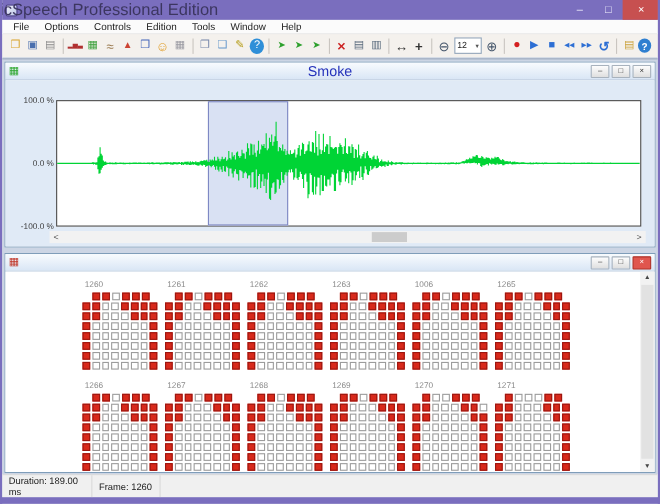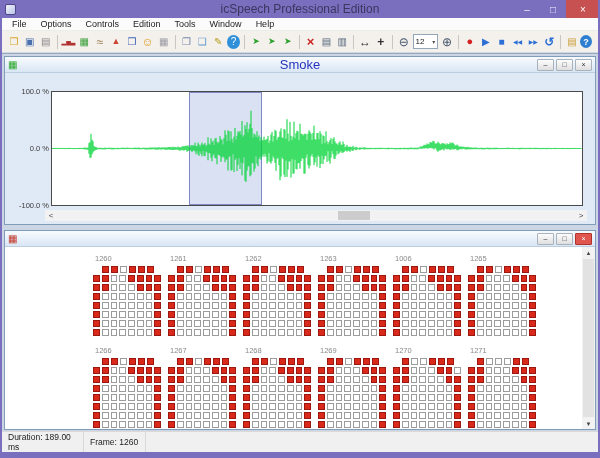--- a/index.html
+++ b/index.html
@@ -3,21 +3,21 @@
 <meta charset="utf-8">
 <style>
   * { margin:0; padding:0; box-sizing:border-box; }
   body { font-family:"Liberation Sans", sans-serif; background:#e8e8e8; }
   .app{ width:600px; height:458px; position:relative; background:#d6dcea;
         border-left:2px solid #7a6ebe; border-right:2px solid #7a6ebe; border-bottom:6px solid #7a6ebe;
         display:flex; flex-direction:column; overflow:hidden; }
   
   .titlebar{ height:18px; background:#7a6ebe; display:flex; align-items:center; position:relative; margin:0 -2px; padding:0 0 0 5px; flex:0 0 auto;}
   .app-icon{ width:11px; height:11px; border-radius:2px; background:linear-gradient(135deg,#f2f2fa,#b9c5e8); border:1px solid #4e4688; flex:0 0 auto;}
-  .main-title{ position:absolute; left:0; right:0; text-align:center; font-size:12px; color:#3c3660; }
+  .main-title{ position:absolute; left:0; right:0; font-size:15px; color:#3c3660; }
   .win-ctrls{ margin-left:auto; display:flex; height:18px; }
   .wbtn{ width:26px; height:18px; display:flex; align-items:center; justify-content:center; color:#efeefc; font-size:10px; cursor:default;}
   .wbtn.close{ width:34px; background:#c75050; color:#fff; }
   
   .menubar{ height:13px; background:#fbfbfb; display:flex; align-items:center; padding-left:3px; font-size:9px; color:#1c1c1c; border-bottom:1px solid #ececec; flex:0 0 auto;}
   .menu-item{ padding:0 7px; height:13px; display:flex; align-items:center; }
   
   .toolbar{ height:22px; background:#f4f1ed; display:flex; align-items:center; padding:0 4px; border-bottom:1px solid #cfd7e4; flex:0 0 auto;}
   .ticon{ width:17px; height:16px; display:flex; align-items:center; justify-content:center; font-size:10px; line-height:1; }
   .tsep{ width:1px; height:14px; background:#c9c5c0; margin:0 3px; }
@@ -45,21 +45,21 @@
   .hscroll{ position:absolute; left:40px; right:8px; top:137px; height:11px; background:#f2f2f2; }
   .harrow{ position:absolute; top:0; width:12px; height:11px; display:flex; align-items:center; justify-content:center; font-size:8px; color:#444; }
   .harrow.left{ left:0; } .harrow.right{ right:0; }
   .hthumb{ position:absolute; left:54%; width:32px; top:1px; height:9px; background:#ccc; }
   
   .epg-content{ position:relative; height:182px; background:#fff; }
   .vscroll{ position:absolute; right:0; top:0; bottom:0; width:13px; background:#f2f2f2; }
   .varrow{ position:absolute; left:0; width:13px; height:11px; display:flex; align-items:center; justify-content:center; font-size:6px; color:#444;}
   .varrow.up{ top:0; } .varrow.down{ bottom:0; }
   .vthumb{ position:absolute; left:1px; right:1px; top:12px; bottom:12px; background:#e2e2e2; }
-  .epg-area{ position:absolute; left:0; right:14px; top:0; bottom:0; padding:7px 0 0 88px; }
+  .epg-area{ position:absolute; left:0; right:14px; top:0; bottom:0; padding:7px 0 0 70px; }
   .epg-row{ display:flex; gap:7px; margin-bottom:8px; }
   .epg-frame{ width:68px; }
   .flabel{ font-size:7.5px; color:#8a8a8a; height:9px; margin-bottom:3px; padding-left:2px; }
   .grow{ display:flex; gap:2px; margin-bottom:2px; }
   .grow.offset{ margin-left:9px; }
   .cell{ width:7px; height:7px; }
   .cell.on{ background:#d8291b; border:1px solid #9c1710; }
   .cell.off{ background:#fff; border:1px solid #9c9c9c; }
   
   .statusbar{ height:21px; background:#f0f0f0; border-top:1px solid #d9d9d9; display:flex; align-items:center; font-size:8.5px; color:#222; flex:0 0 auto;}

